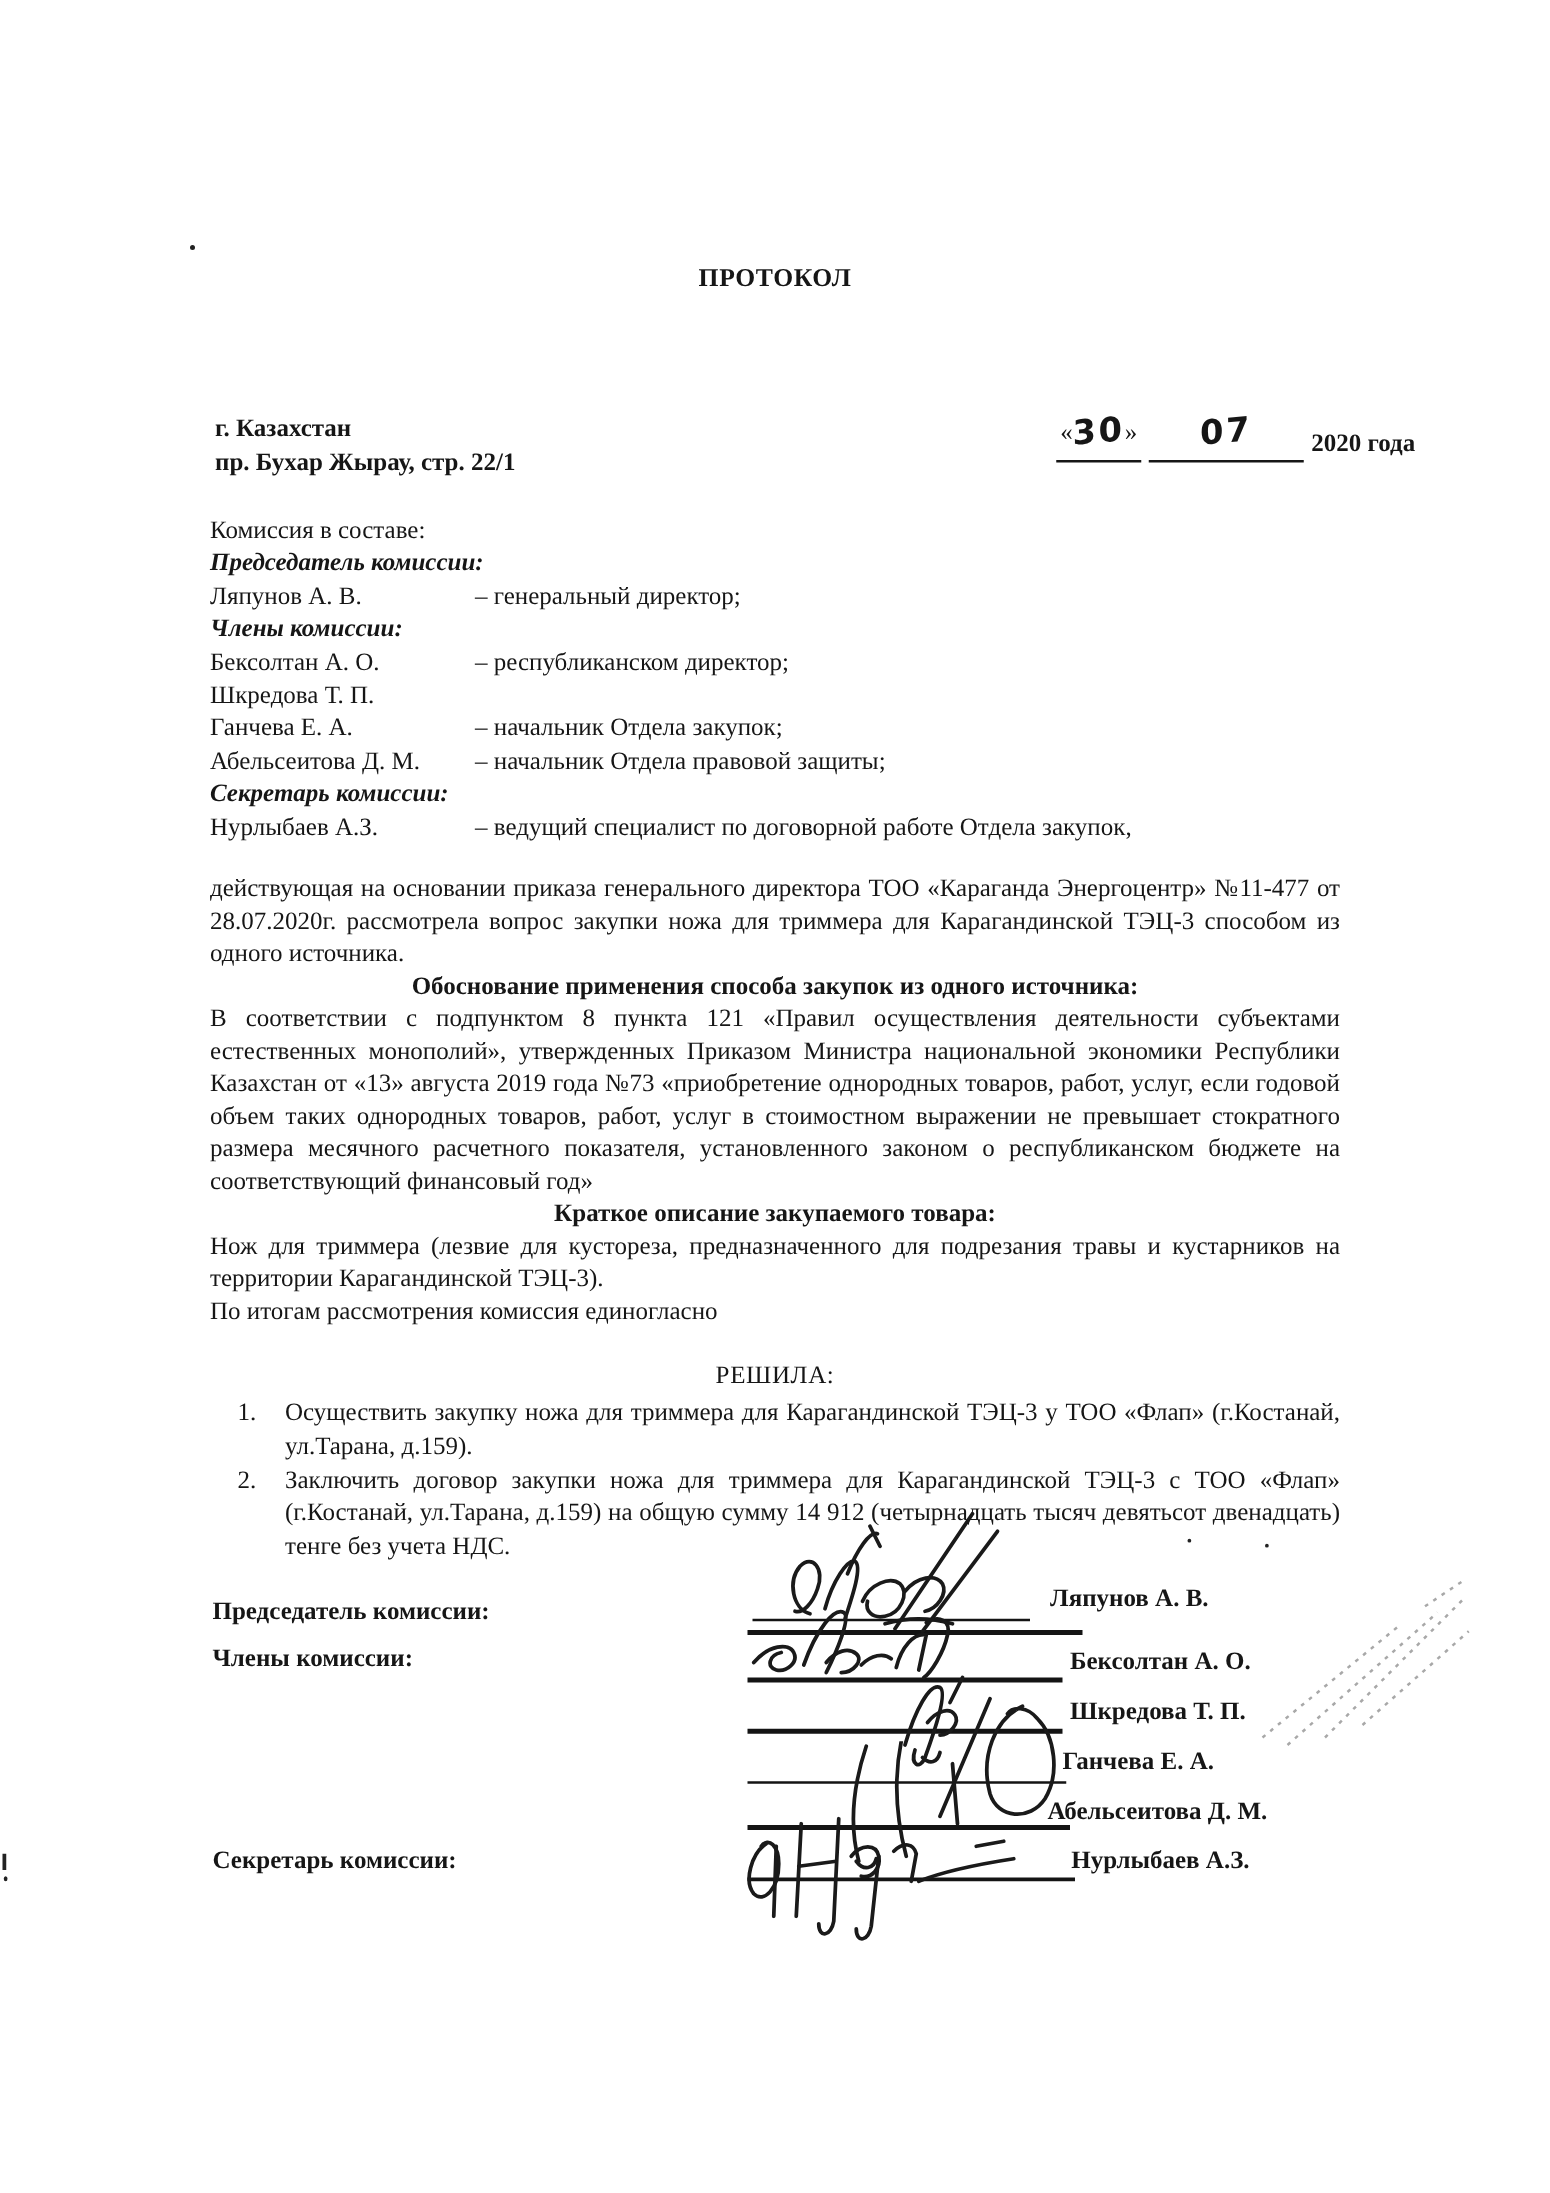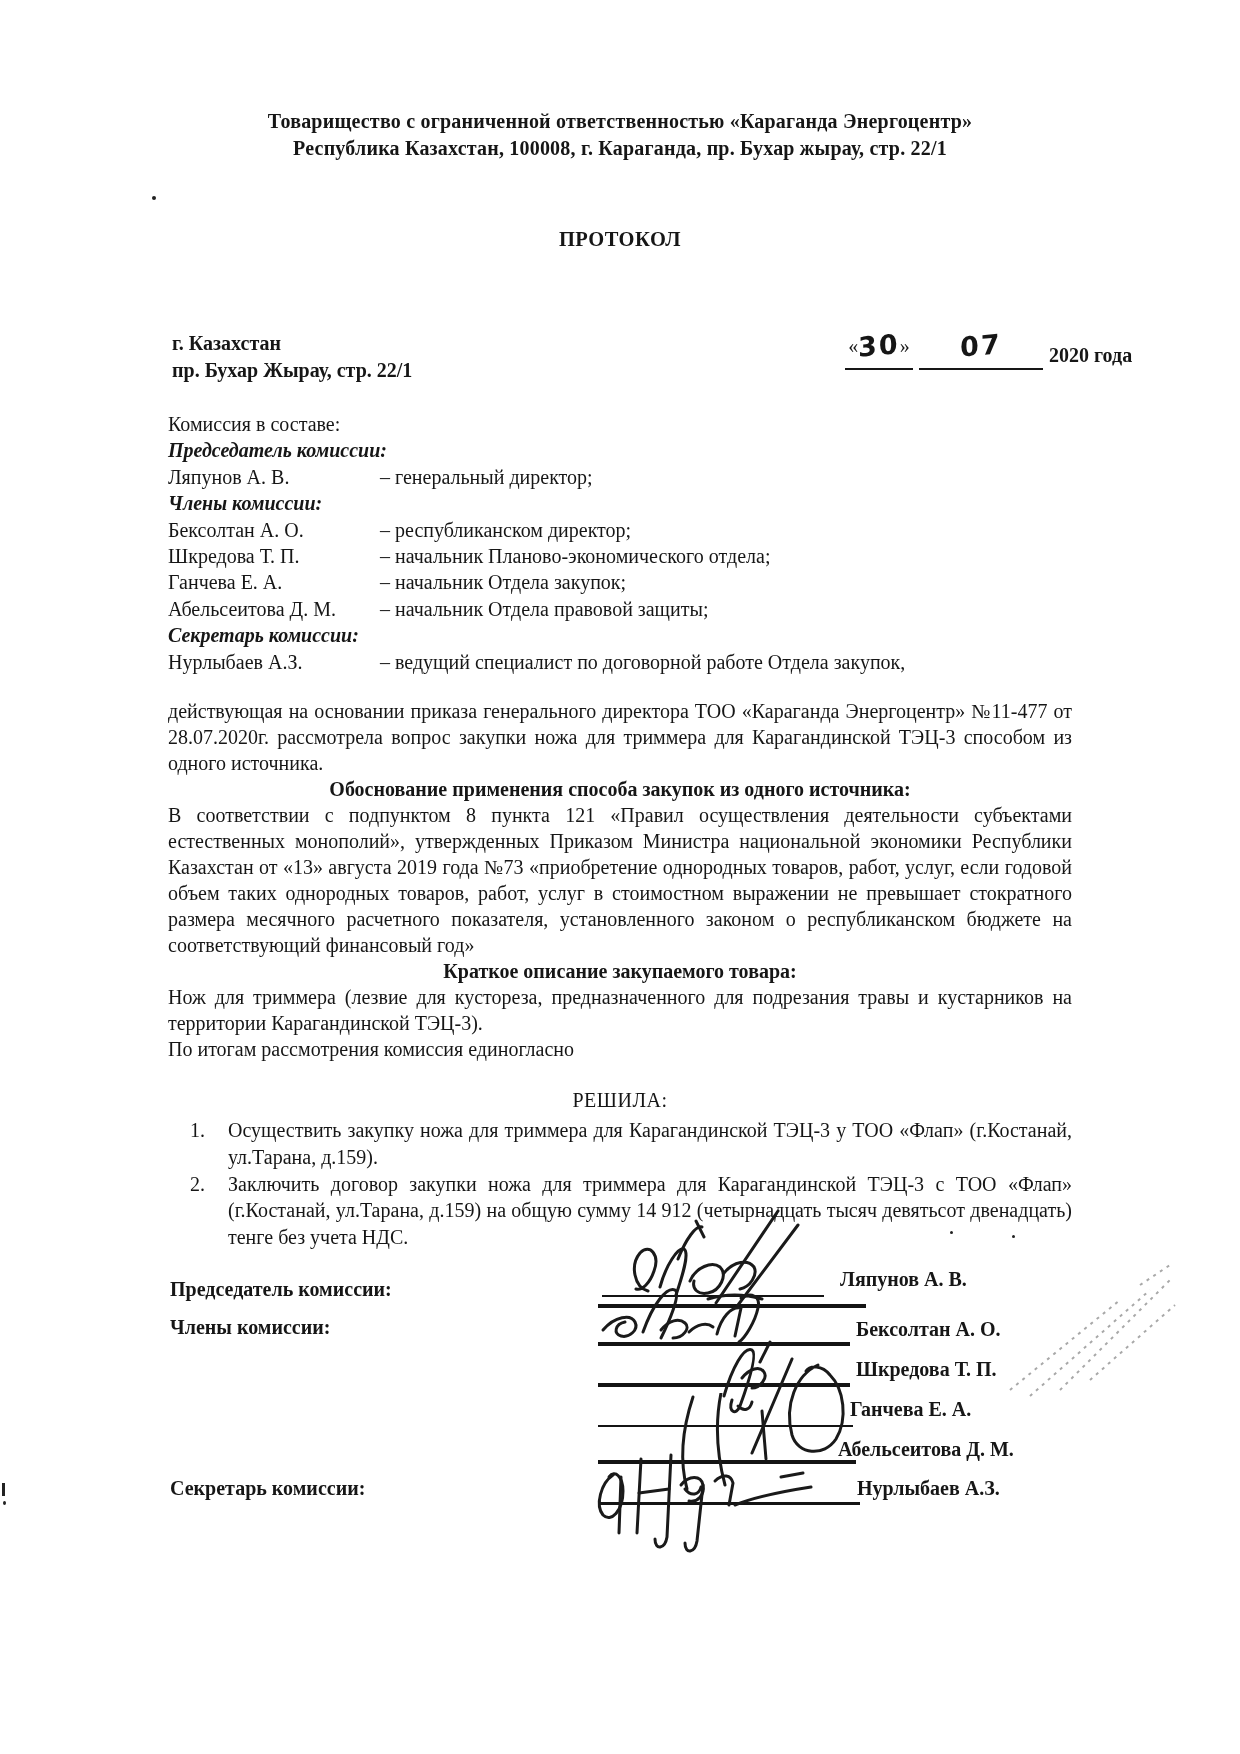--- a/index.html
+++ b/index.html
@@ -9,21 +9,21 @@
     font-family:"Liberation Serif", serif; color:#161616; overflow:hidden;
   }
   .b  { font-weight:bold; }
   .bi { font-weight:bold; font-style:italic; }
 
   
   .doc-header { position:absolute; left:168px; width:904px; top:108px;
     text-align:center; font-size:20px; line-height:27px; font-weight:bold; letter-spacing:0.2px; }
 
   
-  .protocol-title { position:absolute; left:168px; width:904px; top:228px;
+  .protocol-title { position:absolute; left:168px; width:904px; top:212px;
     text-align:center; font-size:20.5px; font-weight:bold; letter-spacing:0.5px; }
   .protocol-subtitle { position:absolute; left:110px; width:1020px; top:257px;
     text-align:center; font-size:20px; font-weight:bold; }
 
   
   .place { position:absolute; left:172px; top:330px; font-size:20px; line-height:27px; font-weight:bold; }
   .date-block { position:absolute; left:845px; top:326px; width:360px; height:50px; font-size:20px; }
   .d-day   { position:absolute; left:0;   top:0; width:68px;  height:44px; border-bottom:2px solid #161616;
              text-align:center; white-space:nowrap; }
   .d-month { position:absolute; left:74px; top:0; width:124px; height:44px; border-bottom:2px solid #161616;
@@ -87,24 +87,20 @@
   .a-dot2 { left:950px; top:1231px; width:3px; height:3px; border-radius:50%; }
   .a-dot3 { left:1012px; top:1235px; width:3px; height:3px; border-radius:50%; }
   .a-bar  { left:2px; top:1483px; width:3px; height:13px; }
   .a-bdot { left:3px; top:1501px; width:3px; height:4px; border-radius:50%; }
 </style>
 </head>
 <body>
 
 <div class="page">
 
-  <div class="doc-header">
-    <div>Товарищество с ограниченной ответственностью «Караганда Энергоцентр»</div>
-    <div>Республика Казахстан, 100008, г. Караганда, пр. Бухар жырау, стр. 22/1</div>
-  </div>
 
   <div class="artifact a-dot1"></div>
   <div class="artifact a-dot2"></div>
   <div class="artifact a-dot3"></div>
   <div class="artifact a-bar"></div>
   <div class="artifact a-bdot"></div>
 
   <div class="protocol-title">ПРОТОКОЛ</div>
 
   <div class="place">
@@ -125,21 +121,20 @@
       <span class="cname">Ляпунов А. В.</span>
       <span>– генеральный директор;</span>
     </div>
     <div class="bi">Члены комиссии:</div>
     <div class="crow">
       <span class="cname">Бексолтан А. О.</span>
       <span>– республиканском директор;</span>
     </div>
     <div class="crow">
       <span class="cname">Шкредова Т. П.</span>
-      <span>– начальник Планово-экономического отдела;</span>
     </div>
     <div class="crow">
       <span class="cname">Ганчева Е. А.</span>
       <span>– начальник Отдела закупок;</span>
     </div>
     <div class="crow">
       <span class="cname">Абельсеитова Д. М.</span>
       <span>– начальник Отдела правовой защиты;</span>
     </div>
     <div class="bi">Секретарь комиссии:</div>

